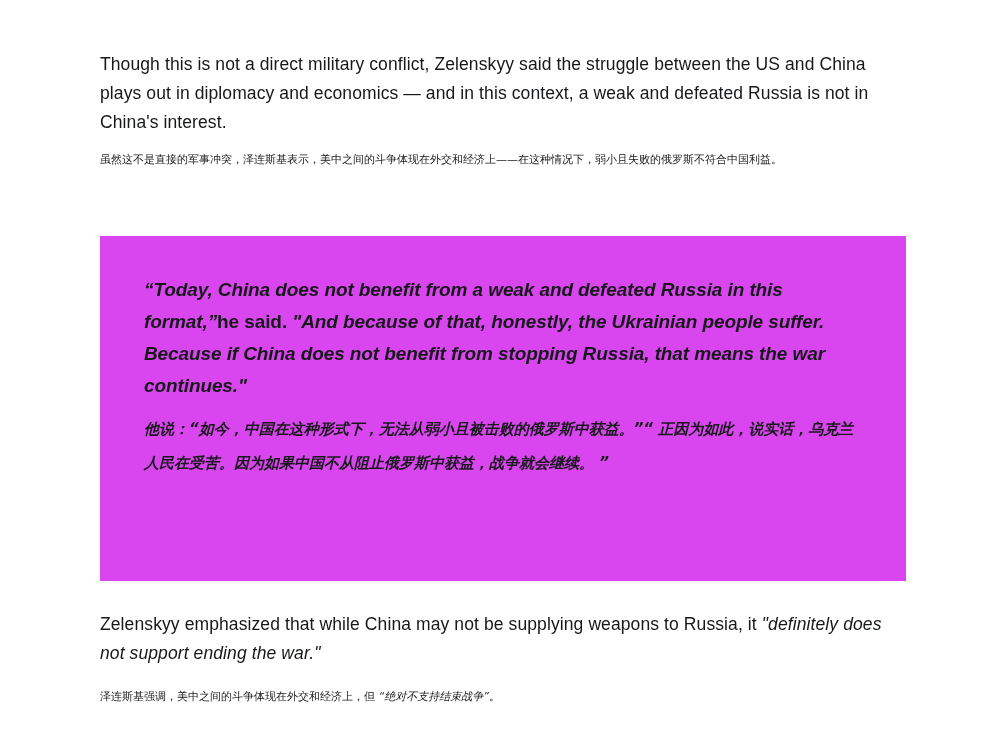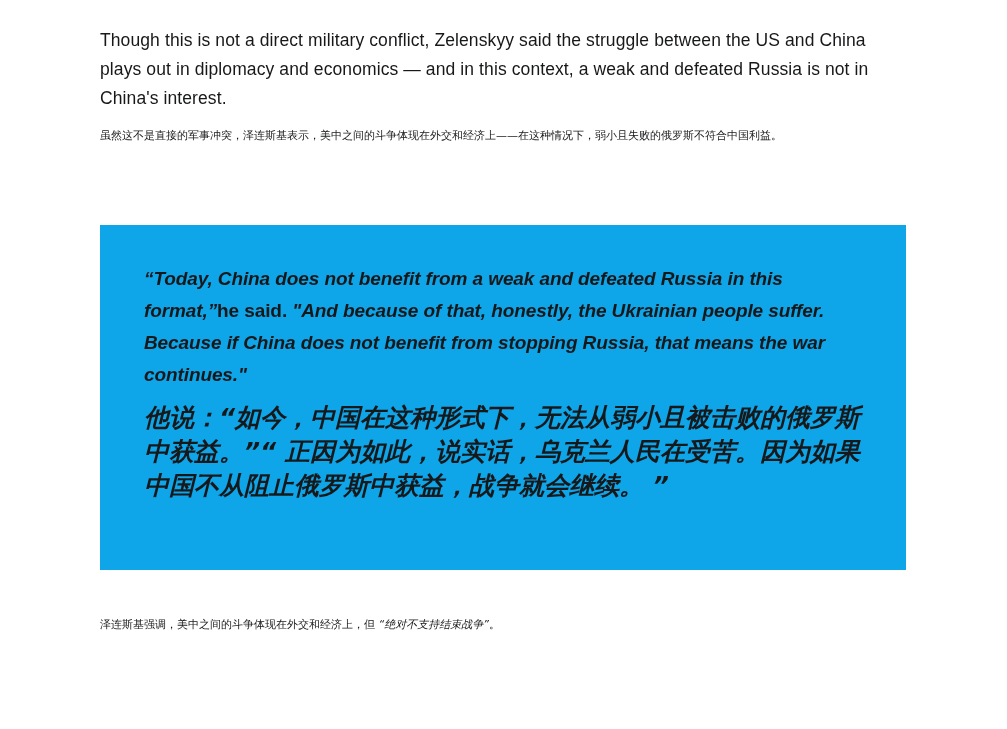--- a/index.html
+++ b/index.html
@@ -36,48 +36,49 @@
   }
   .para-zh {
     font-size: 11px;
     line-height: 29px;
     color: #17181a;
     margin: 0;
     font-family: "DejaVu Sans", sans-serif;
   }
   .block-1 {
     margin-bottom: 0;
+    margin-top: 24px;
   }
   .quote-box {
     position: absolute;
     left: 100px;
-    top: 225px;
+    top: 236px;
     width: 806px;
     height: 345px;
-    background: #0ea5e9;
+    background: #d946ef;
     box-sizing: border-box;
   }
   .quote-inner {
     padding: 38px 44px 0 44px;
   }
   .quote-en {
     font-size: 19px;
     line-height: 32px;
     font-weight: bold;
     font-style: italic;
     color: #17181a;
     margin: 0 0 10px 0;
     font-family: "Liberation Sans", sans-serif;
     letter-spacing: -0.1px;
   }
   .quote-en .said {
     font-style: normal;
   }
   .quote-zh {
-    font-size: 25px;
+    font-size: 15px;
     line-height: 34px;
     font-weight: bold;
     font-style: italic;
     color: #17181a;
     margin: 0;
     font-family: "DejaVu Sans", sans-serif;
   }
   .tail {
     position: absolute;
     left: 100px;
@@ -105,16 +106,17 @@
   </div>
 
   <div class="quote-box">
     <div class="quote-inner">
       <p class="quote-en"><span>“Today, China does not benefit from a weak and defeated Russia in this format,”</span><span class="said">he said.</span> <span>"And because of that, honestly, the Ukrainian people suffer. Because if China does not benefit from stopping Russia, that means the war continues."</span></p>
       <p class="quote-zh">他说：“如今，中国在这种形式下，无法从弱小且被击败的俄罗斯中获益。”“ 正因为如此，说实话，乌克兰人民在受苦。因为如果中国不从阻止俄罗斯中获益，战争就会继续。 ”</p>
     </div>
   </div>
 
   <div class="tail">
+    <p class="para-en"><span>Zelenskyy emphasized that while China may not be supplying weapons to Russia, it</span> <span class="ital">"definitely does not support ending the war."</span></p>
     <p class="para-zh"><span>泽连斯基强调，美中之间的斗争体现在外交和经济上，但</span> <span class="ital">“绝对不支持结束战争”</span><span>。</span></p>
   </div>
 
 </div>
 
 </body></html>

